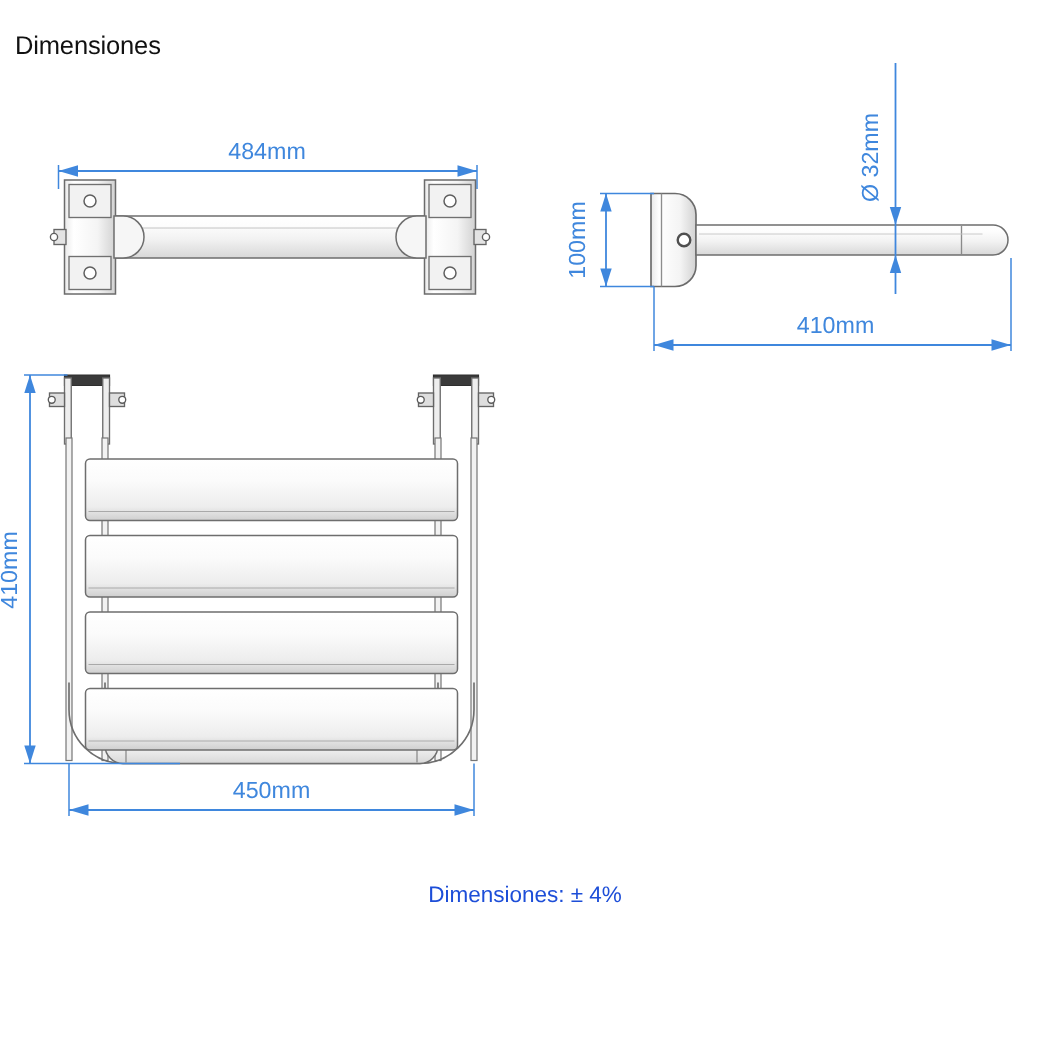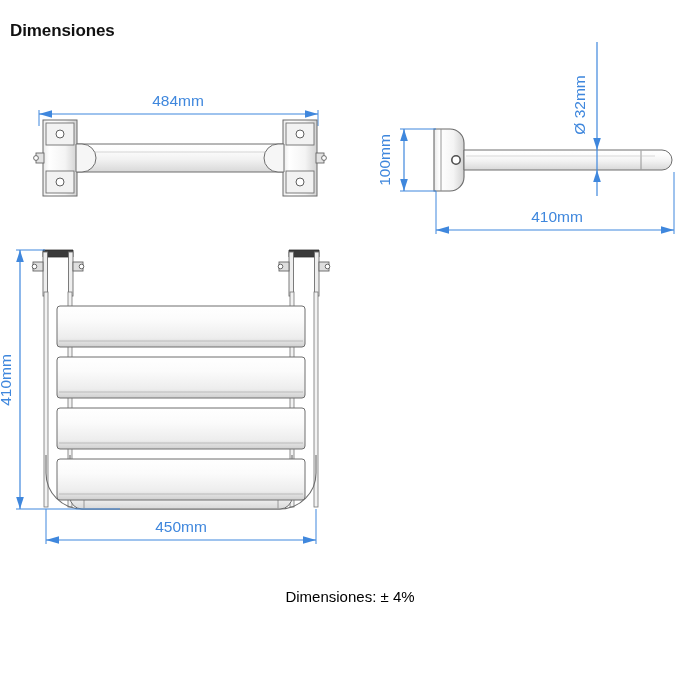--- a/index.html
+++ b/index.html
@@ -13,31 +13,31 @@
     position:relative;
   }
   #sheet{
     position:absolute;inset:0;
     width:700px;height:700px;
   }
   #title{
     position:absolute;
     left:10px;top:21px;
     font-size:17px;
-    font-weight:bold;
+    font-weight:normal;
     letter-spacing:-0.1px;
     color:#111111;
     white-space:nowrap;
   }
   #footnote{
     position:absolute;
     left:0;right:0;top:588px;
     text-align:center;
     font-size:15px;
-    color:#000000;
+    color:#1d4ed8;
     white-space:nowrap;
   }
   svg{display:block;}
   .dimtxt{
     fill:#3f87dd;
     font-family:"Liberation Sans", sans-serif;
     font-size:15.5px;
   }
 </style>
 </head>

